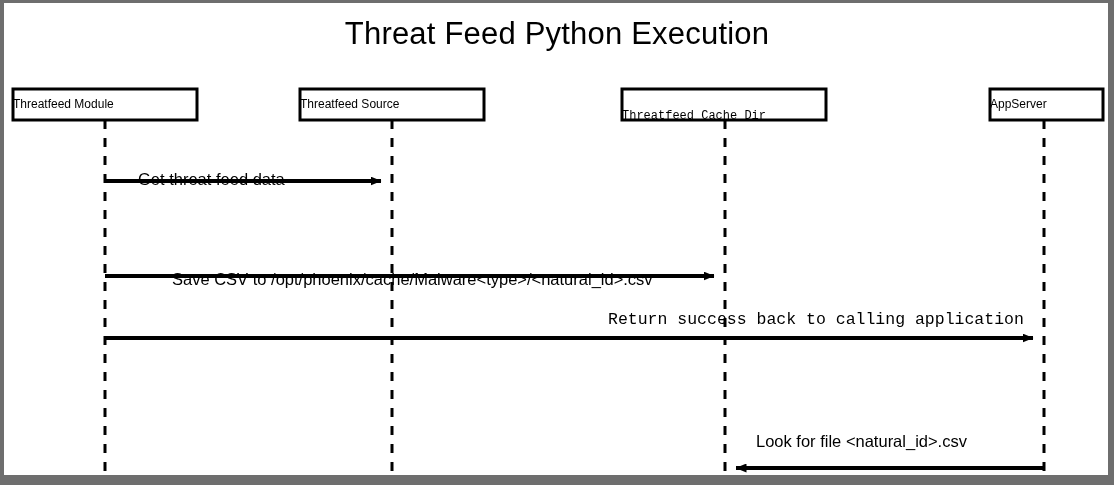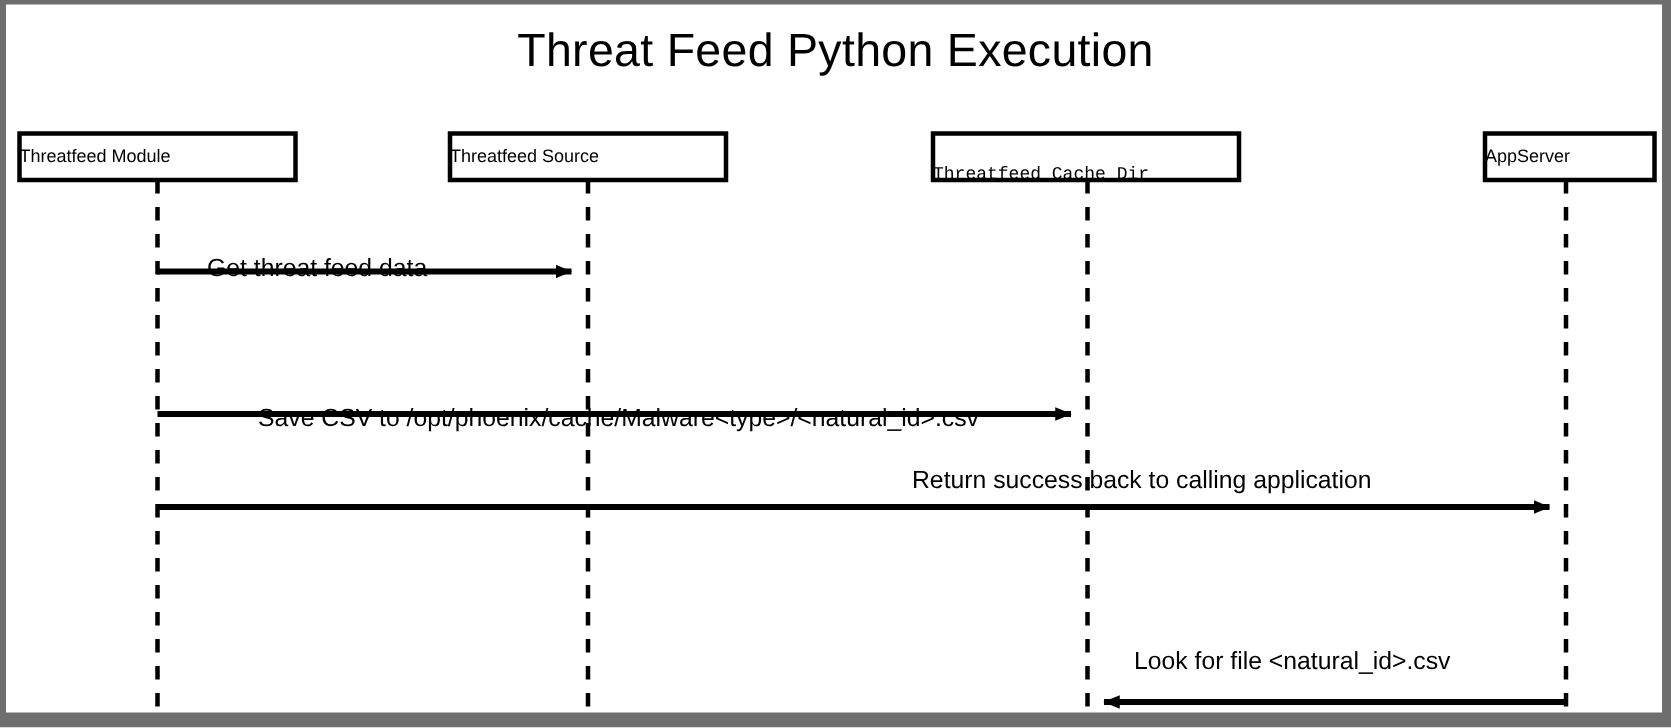--- a/index.html
+++ b/index.html
@@ -107,20 +107,20 @@
   <div class="txt actor-label" style="left:300px; top:93px; width:188px;">Threatfeed Source</div>
   <div class="txt actor-label" style="left:622px; top:105px; width:167px;font-family:Liberation Mono, monospace;">Threatfeed Cache Dir</div>
   <div class="txt actor-label" style="left:990px; top:93px; width:90px;">AppServer</div>
 
   <div class="txt msg-label" style="left:138px; top:167px;">Get threat feed data</div>
 
   <div class="txt msg-label multi" style="left:128px; top:217px;margin-left:44px;">
     <div>Save CSV to /opt/phoenix/cache/Malware&lt;type&gt;/&lt;natural_id&gt;.csv</div>
   </div>
 
-  <div class="txt msg-label" style="left:608px; top:308px;">Return success back to calling application</div>
+  <div class="txt msg-label" style="left:608px; top:308px;font-family:Liberation Mono, monospace;">Return success back to calling application</div>
 
   <div class="txt msg-label multi" style="left:756px; top:379px;">
     <div>Look for file &lt;natural_id&gt;.csv</div>
     
     
   </div>
 </div>
 
 </body></html>

